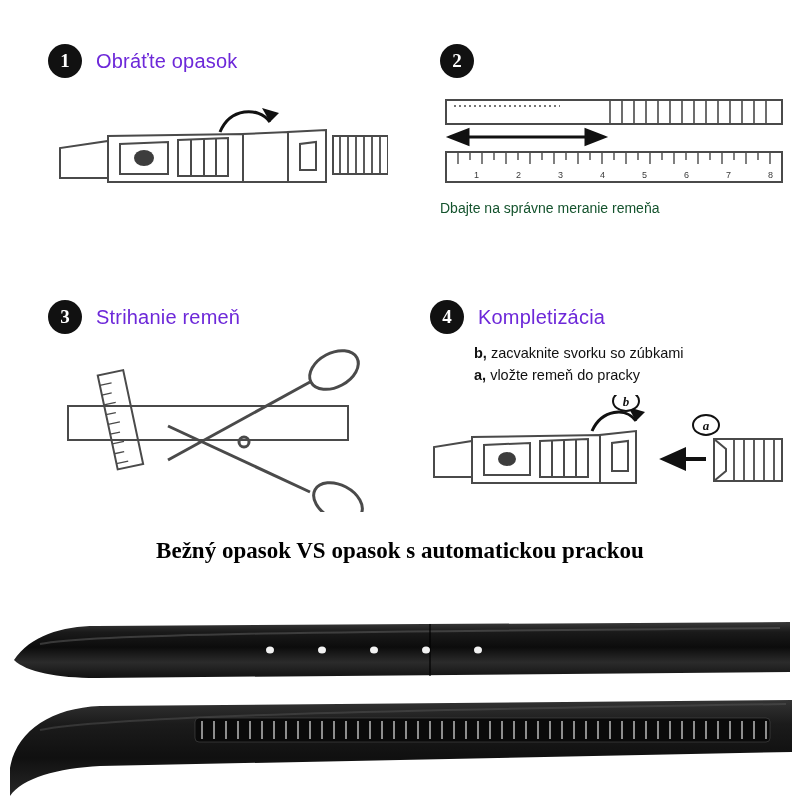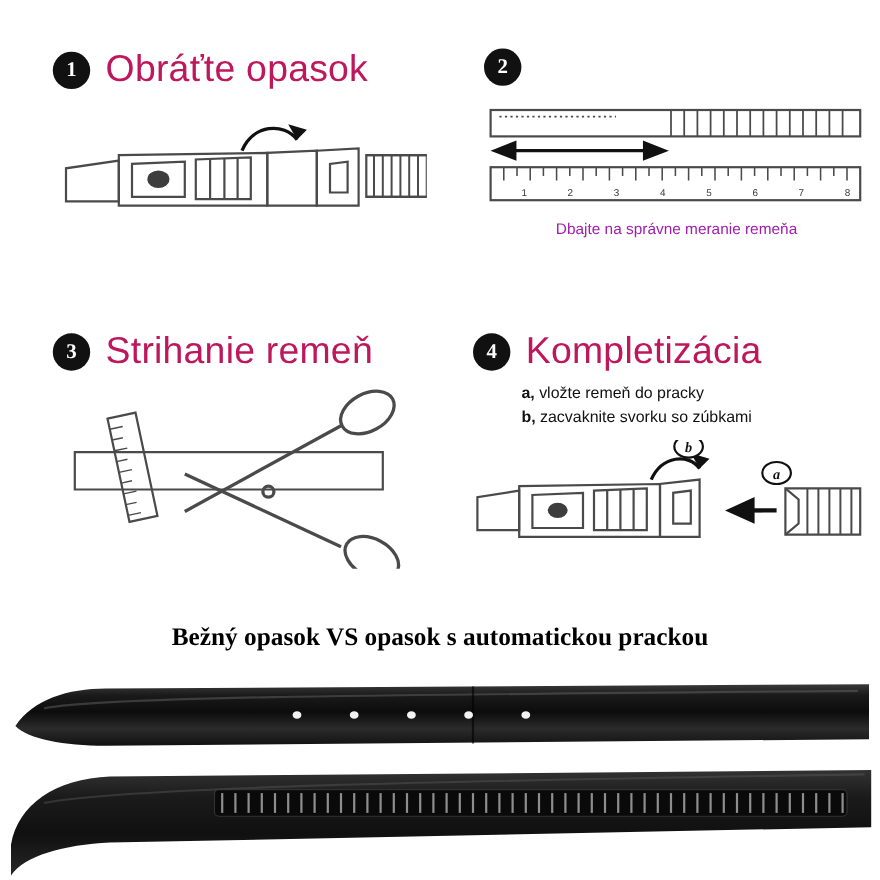--- a/index.html
+++ b/index.html
@@ -51,50 +51,49 @@
     color: #fff;
     font-size: 19px;
     font-weight: bold;
     display: flex;
     align-items: center;
     justify-content: center;
     flex: 0 0 auto;
     font-family: "Liberation Serif", serif;
   }
   .step-title {
-    font-size: 34px;
-    color: #be185d;
+    font-size: 20px;
+    color: #6d28d9;
     letter-spacing: .2px;
     white-space: nowrap;
   }
   .step-art {
     margin-top: 8px;
   }
 
   .caption {
     font-size: 14px;
-    color: #a21caf;
-    text-align: center;
+    color: #14532d;
     margin-top: 4px;
   }
 
   .substeps {
     margin-top: 8px;
     margin-left: 44px;
     font-size: 14.5px;
     line-height: 1.55;
     color: #111;
   }
   .substeps b { font-weight: bold; }
 
   
   .compare-title {
     position: absolute;
     left: 0;
-    top: 566px;
+    top: 538px;
     width: 800px;
     text-align: center;
     font-family: "Liberation Serif", serif;
     font-weight: bold;
     font-size: 23px;
     color: #000;
   }
   .belts {
     position: absolute;
     left: 0;
@@ -217,26 +216,26 @@
       </div>
     </div>
 
     <div class="step step-4">
       <div class="step-head">
         <div class="badge">4</div>
         <div class="step-title">Kompletizácia</div>
       </div>
       <div class="substeps">
         <div>
+          <b>b,</b>
+          <span>zacvaknite svorku so zúbkami</span>
+        </div>
+        <div>
           <b>a,</b>
           <span>vložte remeň do pracky</span>
-        </div>
-        <div>
-          <b>b,</b>
-          <span>zacvaknite svorku so zúbkami</span>
         </div>
       </div>
       <div class="step-art">
         <svg width="356" height="120" viewBox="0 0 356 120">
           <g fill="none" stroke="#4a4a4a" stroke-width="2">
 
             <path d="M4 52 L4 82 L42 82 L42 46 Z"></path>
 
             <path d="M42 42 L42 88 L170 88 L170 40 Z"></path>
             <path d="M54 50 L54 80 L100 80 L100 48 Z"></path>

